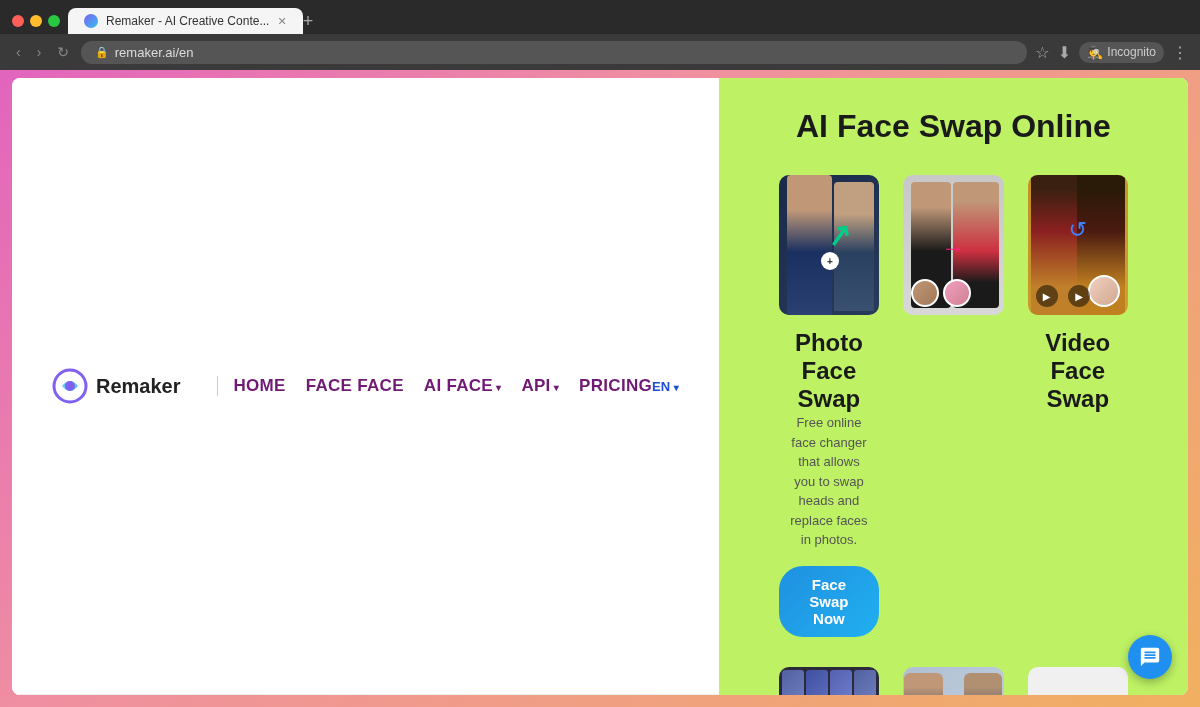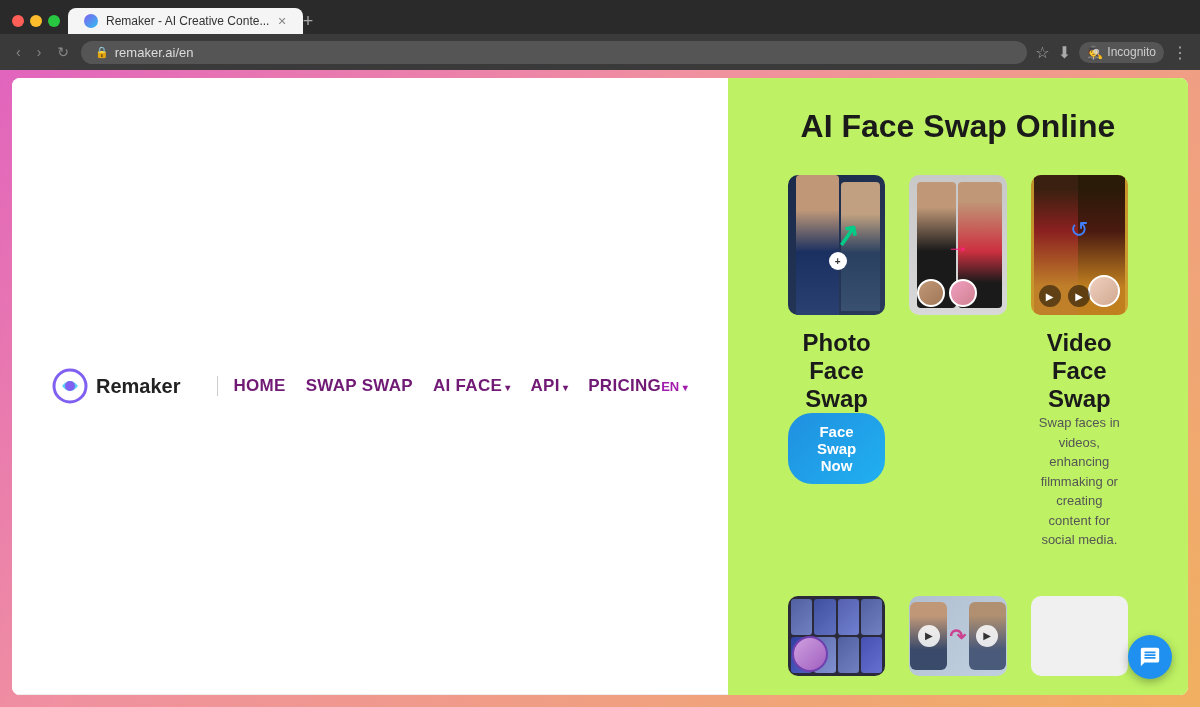--- a/index.html
+++ b/index.html
@@ -161,21 +161,21 @@
       cursor: pointer;
     }
     .nav-link-with-arrow::after {
       content: ' ▾';
       font-size: 10px;
     }
     .nav-right-section {
       margin-left: auto;
       font-size: 13px;
       font-weight: 600;
-      color: #a21caf;
+      color: #1d4ed8;
       cursor: pointer;
     }
 
     
     .main-content {
       flex: 1;
       overflow-y: auto;
       padding: 30px 60px;
       background: #bef264;
     }
@@ -513,21 +513,21 @@
       <svg class="logo-icon" viewBox="0 0 36 36">
         <circle cx="18" cy="18" r="16" fill="none" stroke="#8060f0" stroke-width="3"></circle>
         <path d="M10 18 Q18 8 26 18 Q18 28 10 18Z" fill="#30c0f0" opacity="0.8"></path>
         <circle cx="18" cy="18" r="5" fill="#8060f0"></circle>
       </svg>
       <span class="logo-text">Remaker</span>
     </div>
     <div class="nav-divider"></div>
     <div class="nav-links">
       <a class="nav-link">HOME</a>
-      <a class="nav-link">SWAP SWAP</a>
+      <a class="nav-link">FACE FACE</a>
       <a class="nav-link nav-link-with-arrow">AI FACE</a>
       <a class="nav-link nav-link-with-arrow">API</a>
       <a class="nav-link">PRICING</a>
     </div>
     <div class="nav-right-section">
       <span>EN</span>
       <span style="font-size:10px;"> ▾</span>
     </div>
   </nav>
 
@@ -539,20 +539,21 @@
       <div class="card">
         <div class="card-image">
           <div class="face-swap-container" style="background:linear-gradient(135deg,#1a2a4a,#2a3a5a);">
             <div class="person-left"></div>
             <div class="person-right"></div>
             <div class="green-arrow">↗</div>
             <div style="position:absolute;left:42%;top:55%;width:18px;height:18px;background:#fff;border-radius:50%;display:flex;align-items:center;justify-content:center;font-size:10px;color:#333;font-weight:bold;z-index:10;">+</div>
           </div>
         </div>
         <h3 class="card-title">Photo Face Swap</h3>
+        <p class="card-desc">Free online face changer that allows you to swap heads and replace faces in photos.</p>
         <button class="btn-swap">Face Swap Now</button>
       </div>
 
       <div class="card">
         <div class="card-image">
           <div class="couple-bg">
             <div class="couple-before"></div>
             <div class="couple-after"></div>
             <div class="pink-arrow">→</div>
             <div class="small-face-circles">
@@ -568,21 +569,20 @@
           <div class="ww-bg">
             <div class="ww-before"></div>
             <div class="ww-after"></div>
             <div class="blue-arrow-ww">↺</div>
             <div class="small-face-ww"></div>
             <div style="position:absolute;bottom:8px;left:8px;width:22px;height:22px;background:rgba(0,0,0,0.5);border-radius:50%;display:flex;align-items:center;justify-content:center;color:#fff;font-size:10px;">▶</div>
             <div style="position:absolute;bottom:8px;right:38px;width:22px;height:22px;background:rgba(0,0,0,0.5);border-radius:50%;display:flex;align-items:center;justify-content:center;color:#fff;font-size:10px;">▶</div>
           </div>
         </div>
         <h3 class="card-title">Video Face Swap</h3>
-        <p class="card-desc">Swap faces in videos, enhancing filmmaking or creating content for social media.</p>
       </div>
     </div>
 
     <div class="cards-grid-bottom">
 
       <div class="card">
         <div class="card-image-bottom">
           <div class="group-swap-bg">
             <div class="gs-item"></div>
             <div class="gs-item" style="background:linear-gradient(135deg,#4050a0,#6070c0);"></div>

